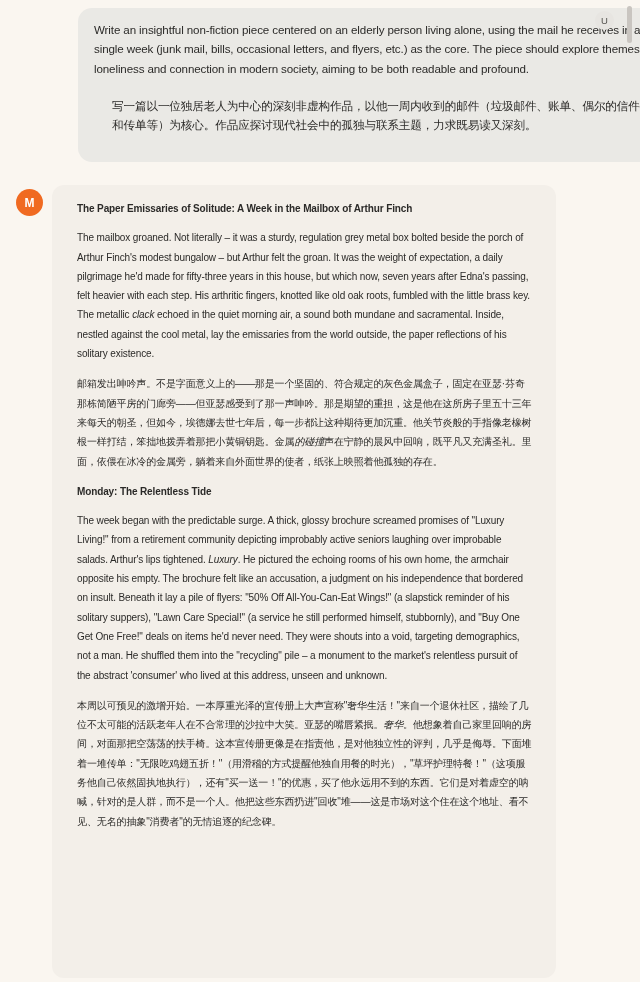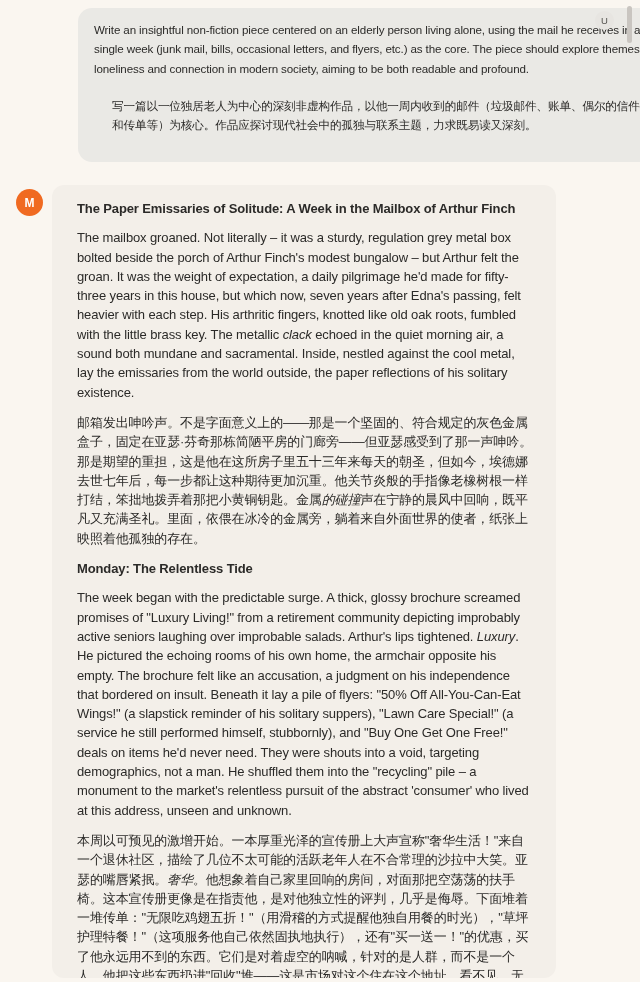--- a/index.html
+++ b/index.html
@@ -17,21 +17,21 @@
   }
   .bubble p{margin:0 0 6px}
   .bubble p:last-child{margin:18px}
   .avatar{position:absolute;border-radius:50%;display:flex;align-items:center;justify-content:center;user-select:none}
   .avatar-user{left:595px;top:11px;width:19px;height:19px;background:#e7e5e1;color:#55534f;font-size:9.5px;font-weight:500}
   .avatar-assistant{left:16px;top:189px;width:27px;height:27px;background:#f06a21;color:#ffffff;font-size:12px;font-weight:700}
   .panel{
     position:absolute;left:52px;top:185px;width:504px;height:793px;overflow:hidden;
     box-sizing:border-box;padding:14px 24px 16px 25px;
     background:#f3efe9;border-radius:12px;
-    font-size:13px;line-height:19.3px;letter-spacing:-0.12px;
+    font-size:10px;line-height:19.3px;letter-spacing:-0.12px;
   }
   .panel p{margin:0 0 11px}
   .panel p.heading{font-weight:700;margin:0 0 10px}
   .panel p.mt-lg{}
   .panel p.mb-lg{margin-bottom:16px}
   .panel p:last-child{margin-bottom:0}
   em{}
   .scroll-thumb{position:absolute;left:627px;top:6px;width:5px;height:37px;border-radius:3px;background:#c9c5c0}
 </style>
 </head>

